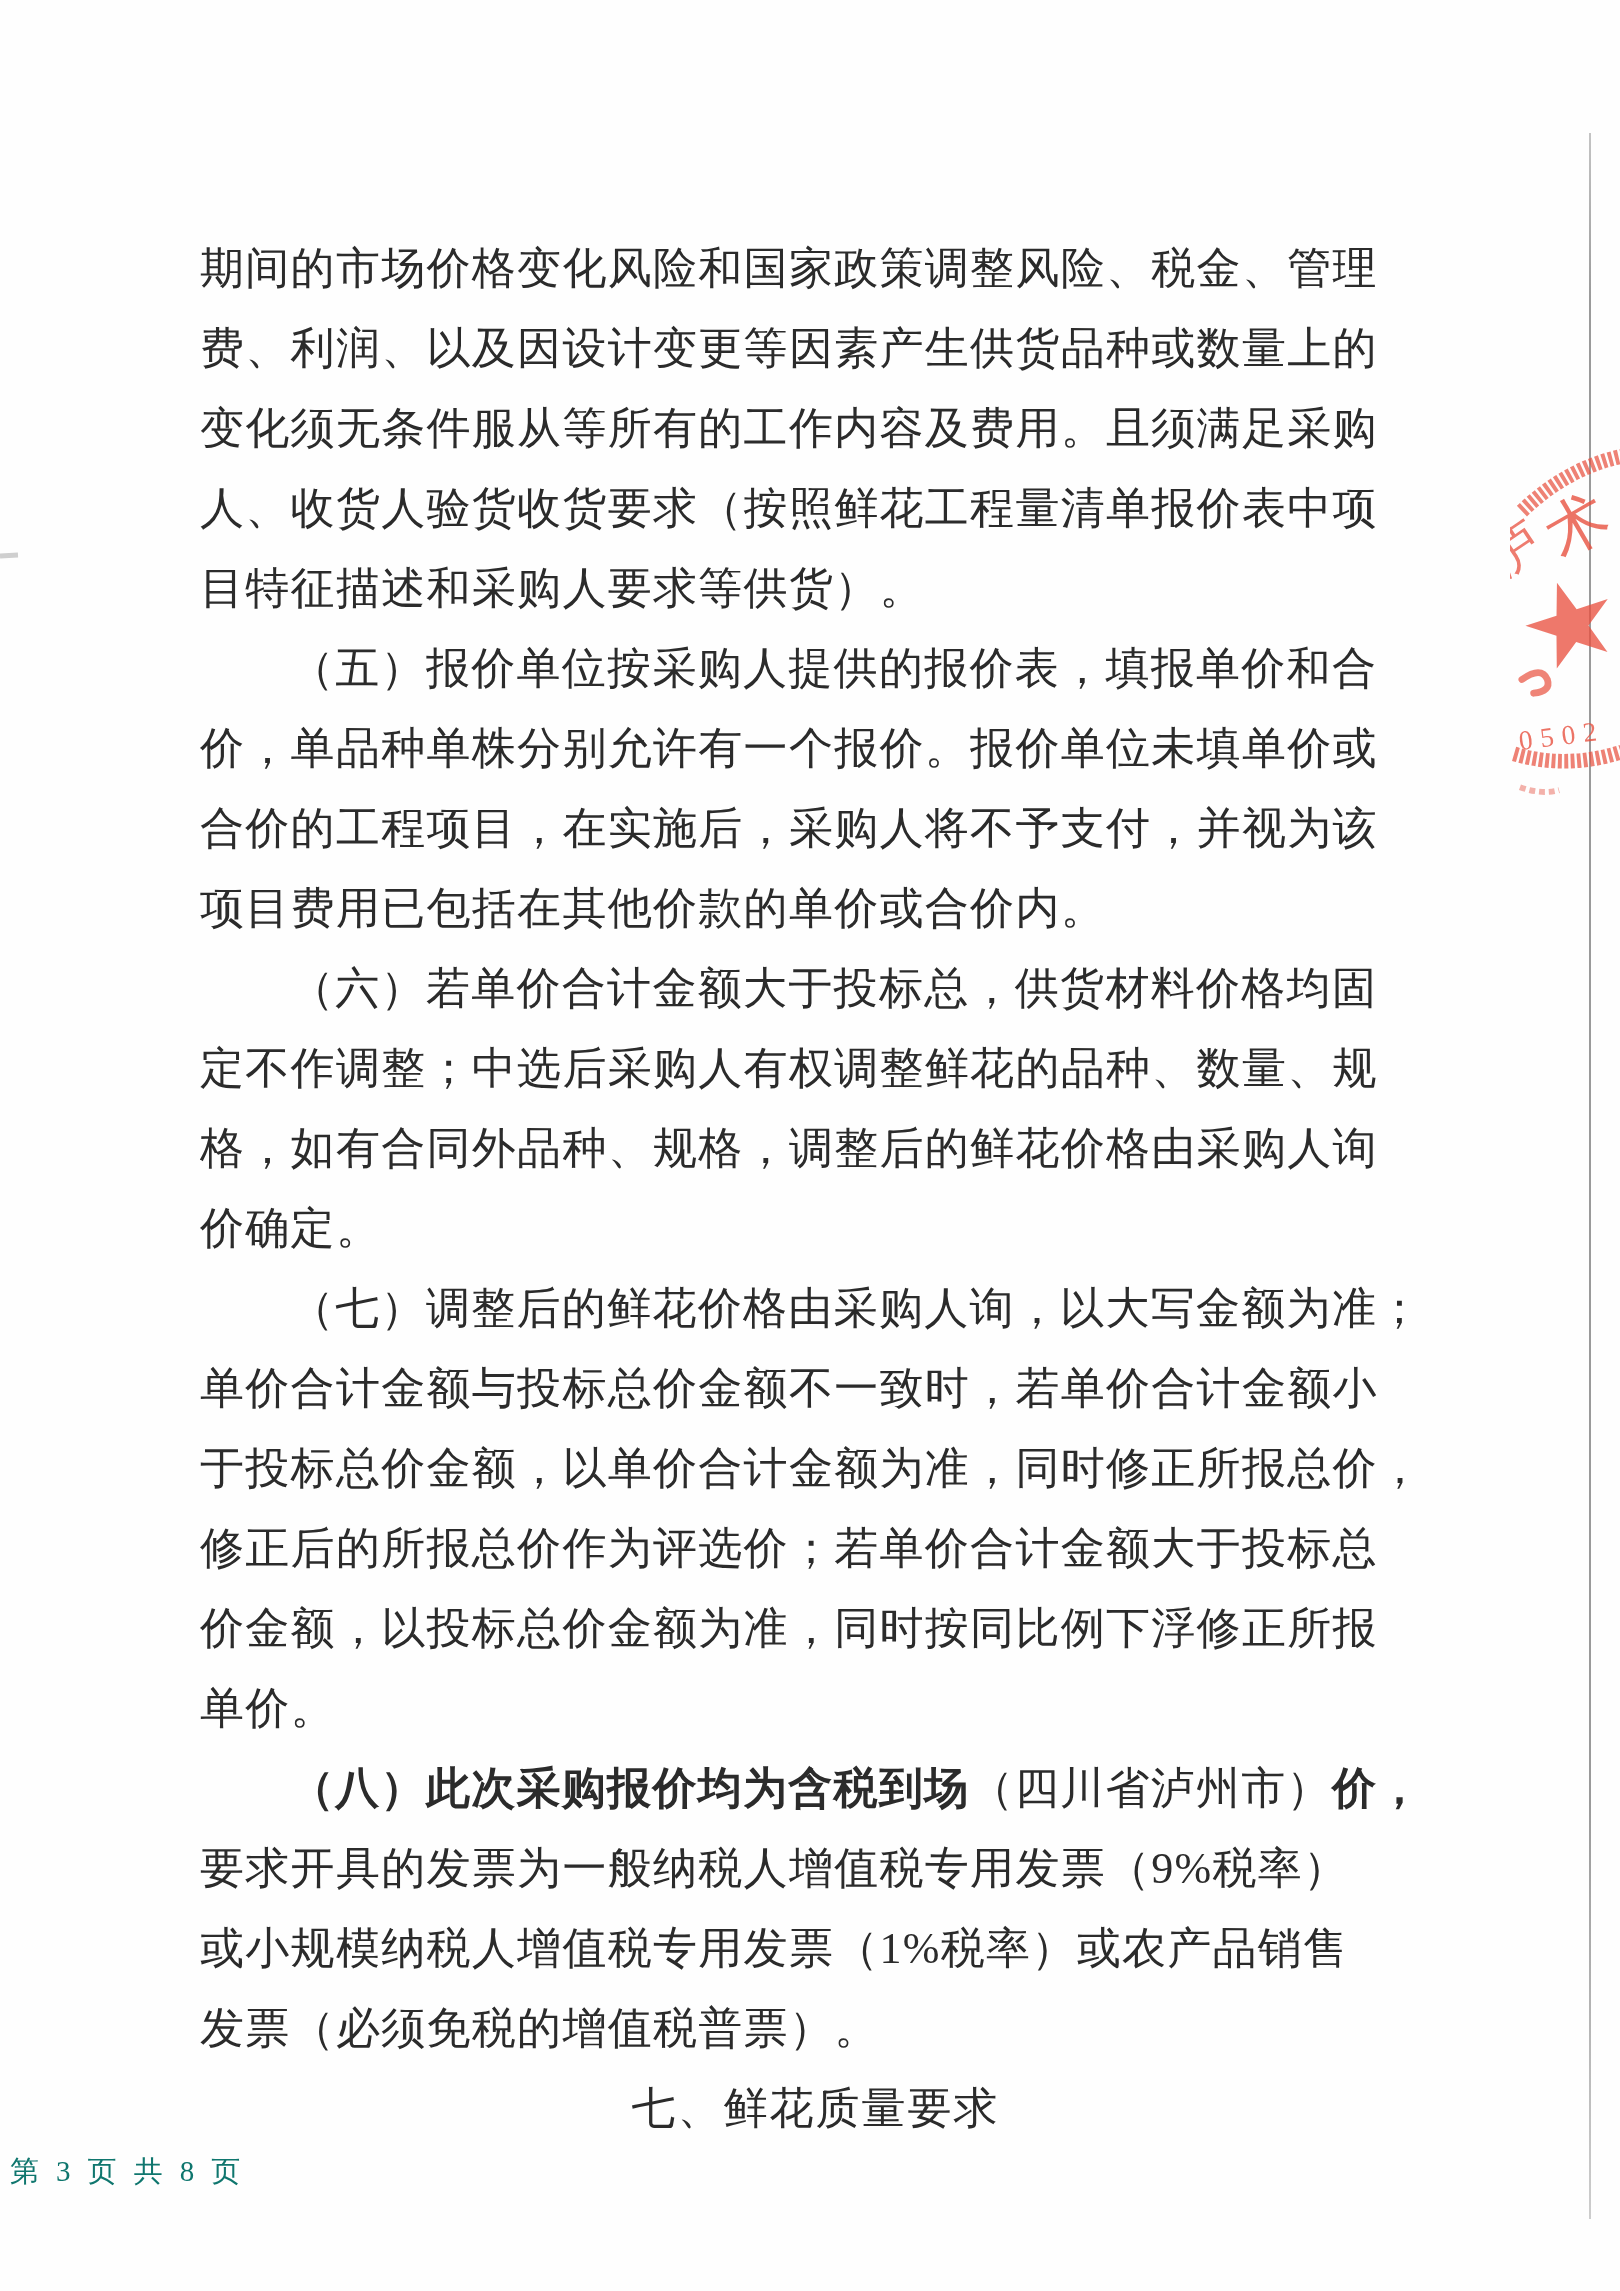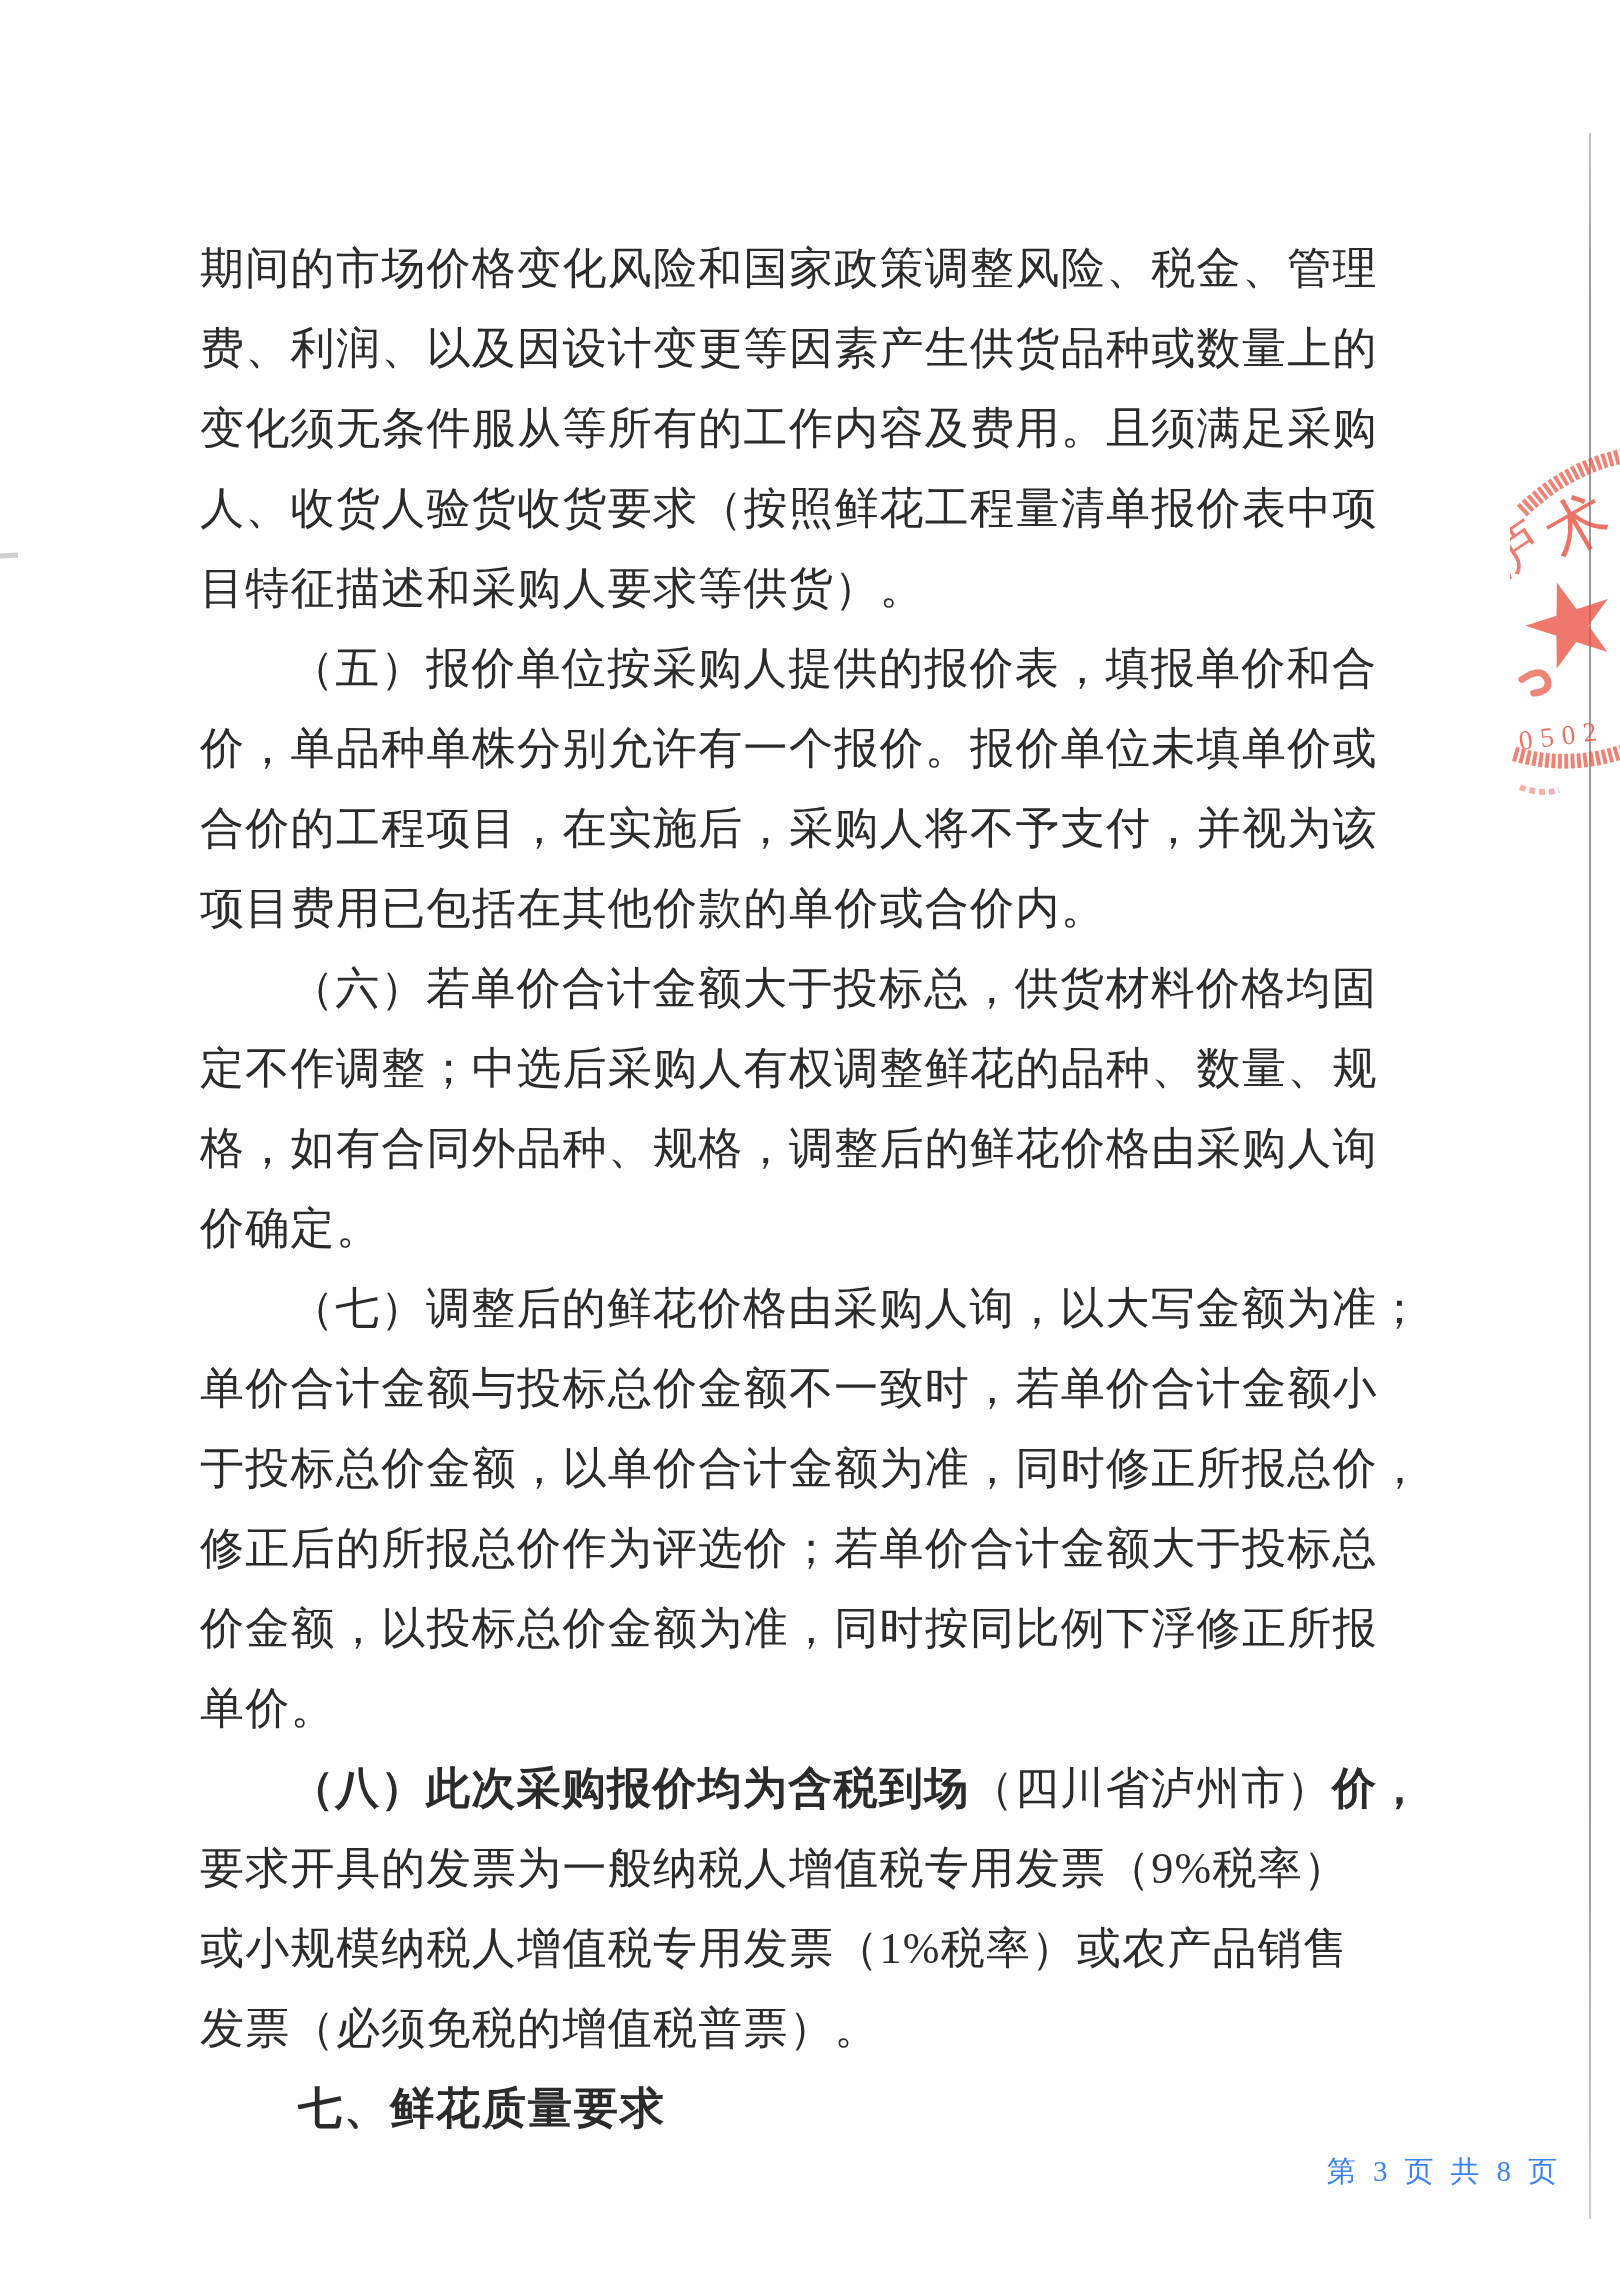--- a/index.html
+++ b/index.html
@@ -29,33 +29,34 @@
     letter-spacing: 1.3px;
     white-space: nowrap;
     font-weight: 400;
     margin-left: 48px;
   }
   .indent { text-indent: 90px; }
   .bold { font-weight: 400; }
   .seg-regular { font-weight: 400; text-align: right; }
   .seg-bold { font-weight: 700; }
   .heading {
-    font-weight: 700;
+    font-weight: 400;
     text-indent: 98px;
     letter-spacing: 2px;
+    text-align: center;
   }
   .footer {
     position: absolute;
     top: 2152px;
-    left: 4px;
+    left: 10px;
     width: 1558px;
-    text-align: right;
+    text-align: left;
     font-size: 29px;
     letter-spacing: 4.9px;
-    color: #3b82f6;
+    color: #0f766e;
   }
   .edge-line {
     position: absolute;
     left: 1589px;
     top: 133px;
     width: 2px;
     height: 2086px;
     background: linear-gradient(to bottom, #c4c4c4 0%, #9a9a9a 8%, #9a9a9a 80%, #cdcdcd 100%);
   }
   .left-dash {

